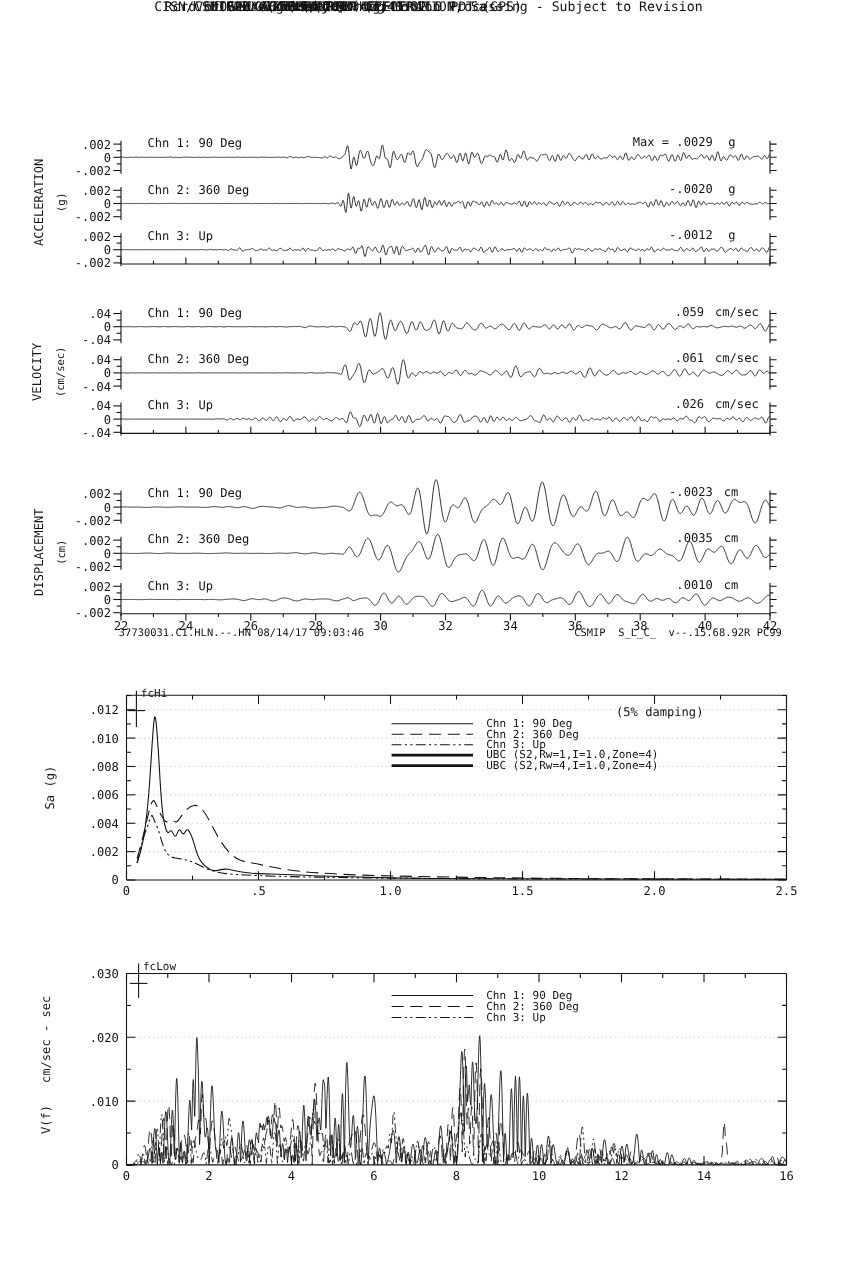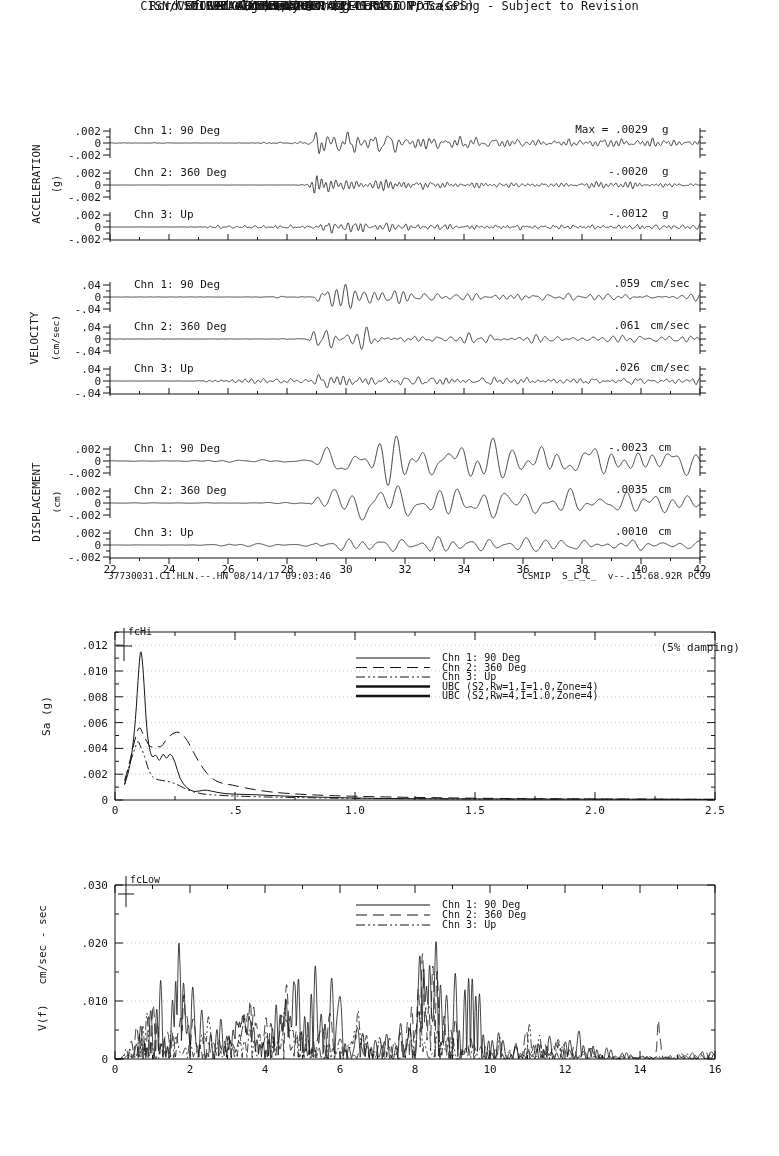--- a/index.html
+++ b/index.html
@@ -450,18 +450,18 @@
   <div class="rot f11" style="left:34px;top:338px">VELOCITY</div>
   <div class="rot f9" style="left:56px;top:338px">(cm/sec)</div>
   <div class="rot f11" style="left:36px;top:502px">DISPLACEMENT</div>
   <div class="rot f9" style="left:57px;top:502px">(cm)</div>
   <div class="rot f11" style="left:46px;top:716px">Sa (g)</div>
   <div class="rot f11" style="left:42px;top:968px">V(f)   cm/sec - sec</div>
 
   <div class="abs ctr f11" style="left:110;top:564;width:590px">Rcrd (sec)</div>
   <div class="abs f9" style="left:108px;top:571px">37730031.CI.HLN.--.HN 08/14/17 09:03:46</div>
   <div class="abs f9" style="left:522px;top:571px">CSMIP  S_L_C_  v--.15.68.92R PC99</div>
-  <div class="abs f11" style="left:560px;top:642px;width:180px;text-align:right">(5% damping)</div>
+  <div class="abs f11" style="left:560px;top:642px;width:180px;">(5% damping)</div>
   <div class="abs f10" style="left:128px;top:627px">fcHi</div>
   <div class="abs f10" style="left:130px;top:875px">fcLow</div>
   <div class="abs ctr f11" style="left:115;top:1074;width:600px">Frequency (Hz)</div>
 
 </div>
 
 </body></html>

